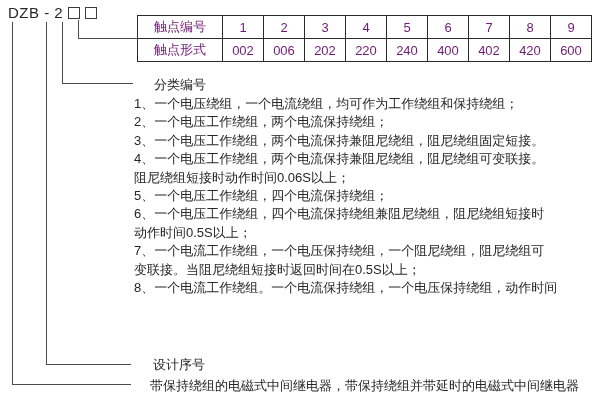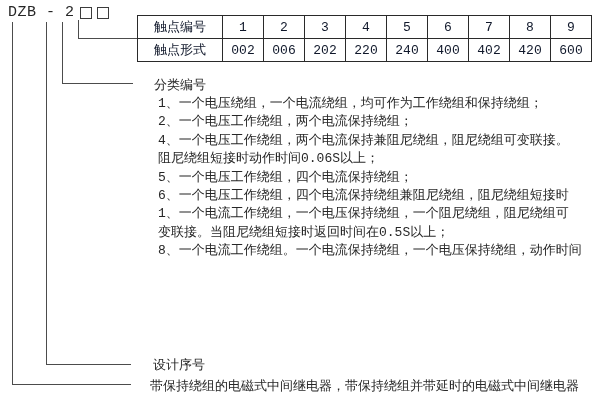--- a/index.html
+++ b/index.html
@@ -1,18 +1,18 @@
 <!DOCTYPE html>
 <html><head>
 <meta charset="utf-8">
 <style>
   html,body { margin:0; padding:0; background:#ffffff; }
   .canvas {
     position:relative; width:600px; height:400px; background:#ffffff;
-    font-family:Liberation Mono, monospace;
+    font-family:Liberation Sans, sans-serif;
     color:#262626; overflow:hidden;
   }
 
   
   .model { position:absolute; left:8px; top:4px; display:flex; align-items:center;
            font-size:15px; letter-spacing:0.5px; }
   .model .code { white-space:pre; }
   .pbox { width:10px; height:10px; border:1.5px solid #3c3c3c; margin-left:5px; display:inline-block; }
 
   
@@ -23,32 +23,32 @@
   .h-b { left:46px;  top:364px; width:85px; height:1px; }
   .v-c { left:62px;  top:22px; width:1px; height:62px; }
   .h-c { left:62px;  top:83px;  width:71px; height:1px; }
   .v-d { left:78px;  top:20px; width:1px; height:19px; }
   .h-d { left:78px;  top:38px; width:59px; height:1px; }
 
   
   .contact-table { position:absolute; left:137px; top:15px; border-collapse:collapse; }
   .contact-table td {
     border:1px solid #2a2a2a; text-align:center; vertical-align:middle;
-    font-size:13px; height:22px; padding:0; color:#0f172a;
+    font-size:13px; height:22px; padding:0; color:#701a75;
   }
   .contact-table td.hdr { width:84px; }
   .contact-table td.val { width:40px; }
 
   
   .label { position:absolute; font-size:13px; white-space:nowrap;margin-left:16px; }
   .classification-label { left:138px; top:76px; }
   .design-label { left:137px; top:356px; }
   .desc-label { left:134px; top:377px;text-align:right; }
   .clist { position:absolute; left:134px; top:95px; width:462px; font-size:13px; line-height:18.4px; }
-  .clist .cline { white-space:nowrap;margin-left:24px; }
+  .clist .cline { white-space:nowrap; }
 </style>
 </head>
 <body>
 
 <div class="canvas">
 
   <div class="model">
     <span class="code">DZB - 2</span>
     <span class="pbox"></span>
     <span class="pbox"></span>
@@ -89,25 +89,27 @@
       <td class="val">420</td>
       <td class="val">600</td>
     </tr>
   </tbody>
     </table>
 
   <div class="label classification-label">分类编号</div>
   <div class="clist">
     <div class="cline">1、一个电压绕组，一个电流绕组，均可作为工作绕组和保持绕组；</div>
     <div class="cline">2、一个电压工作绕组，两个电流保持绕组；</div>
+    <div class="cline">3、一个电压工作绕组，两个电流保持兼阻尼绕组，阻尼绕组固定短接。</div>
     <div class="cline">4、一个电压工作绕组，两个电流保持兼阻尼绕组，阻尼绕组可变联接。</div>
     <div class="cline">阻尼绕组短接时动作时间0.06S以上；</div>
     <div class="cline">5、一个电压工作绕组，四个电流保持绕组；</div>
     <div class="cline">6、一个电压工作绕组，四个电流保持绕组兼阻尼绕组，阻尼绕组短接时</div>
-    <div class="cline">1、一个电流工作绕组，一个电压保持绕组，一个阻尼绕组，阻尼绕组可</div>
+    <div class="cline">动作时间0.5S以上；</div>
+    <div class="cline">7、一个电流工作绕组，一个电压保持绕组，一个阻尼绕组，阻尼绕组可</div>
     <div class="cline">变联接。当阻尼绕组短接时返回时间在0.5S以上；</div>
     <div class="cline">8、一个电流工作绕组。一个电流保持绕组，一个电压保持绕组，动作时间</div>
   </div>
 
   <div class="label design-label">设计序号</div>
 
   <div class="label desc-label">带保持绕组的电磁式中间继电器，带保持绕组并带延时的电磁式中间继电器</div>
 
 </div>
 

